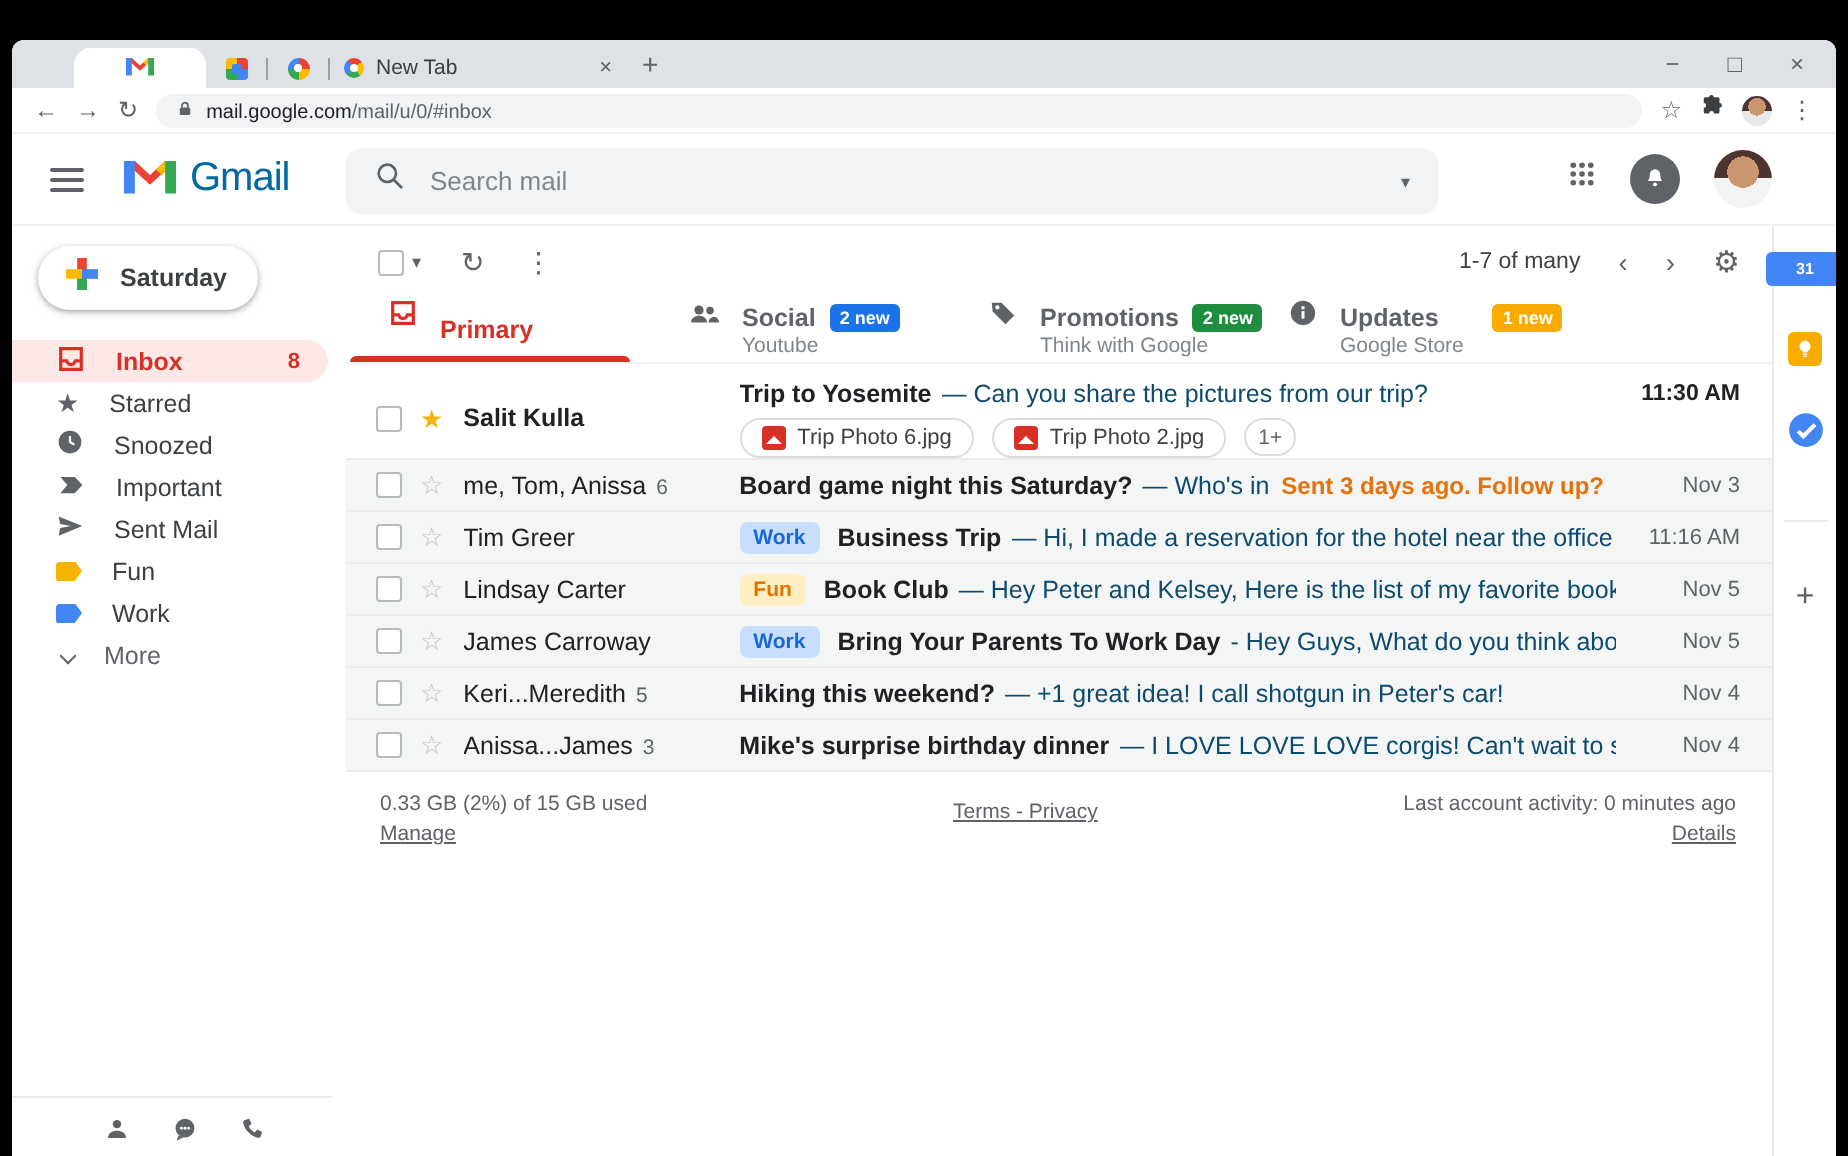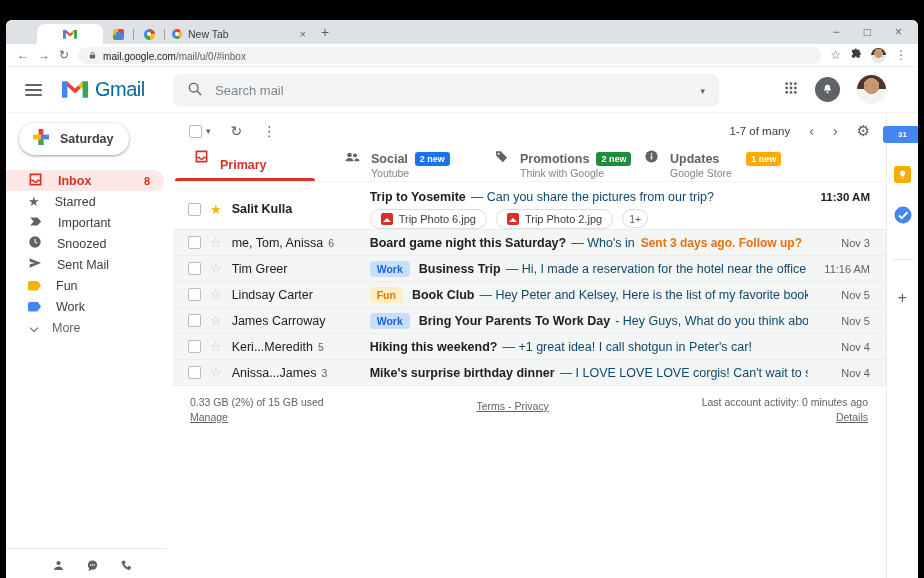--- a/index.html
+++ b/index.html
@@ -300,31 +300,31 @@
                 <path d="M2.5 9h3.2c.4 1.3 1.2 2 2.3 2s1.9-.7 2.3-2h3.2" fill="none" stroke="#d93025" stroke-width="1.7"></path>
               </svg></span>
           <span class="ni-label">Inbox</span>
           <span class="nav-count">8</span>
         </div>
         <div class="nav-item">
           <span style="color:#5f6368;font-size:13px;">★</span>
           <span class="ni-label">Starred</span>
         </div>
         <div class="nav-item">
-          <span><svg viewBox="0 0 16 16" width="15" height="13">
-                <path d="M1.5 3h8.8L15 8l-4.7 5H1.5l4.2-5z" fill="#5f6368"></path>
-              </svg></span>
-          <span class="ni-label">Important</span>
-        </div>
-        <div class="nav-item">
           <span><svg viewBox="0 0 16 16" width="14" height="14">
                 <circle cx="8" cy="8" r="6.5" fill="#5f6368"></circle>
                 <path d="M8 4.5V8l2.5 1.5" stroke="#fff" stroke-width="1.3" fill="none"></path>
               </svg></span>
           <span class="ni-label">Snoozed</span>
+        </div>
+        <div class="nav-item">
+          <span><svg viewBox="0 0 16 16" width="15" height="13">
+                <path d="M1.5 3h8.8L15 8l-4.7 5H1.5l4.2-5z" fill="#5f6368"></path>
+              </svg></span>
+          <span class="ni-label">Important</span>
         </div>
         <div class="nav-item">
           <span><svg viewBox="0 0 16 16" width="14" height="14">
                 <path d="M1.5 2.5L15 8 1.5 13.5l.9-4.3L8.5 8 2.4 6.8z" fill="#5f6368"></path>
               </svg></span>
           <span class="ni-label">Sent Mail</span>
         </div>
         <div class="nav-item">
           <span class="tag fun-tag"></span>
           <span class="ni-label">Fun</span>

